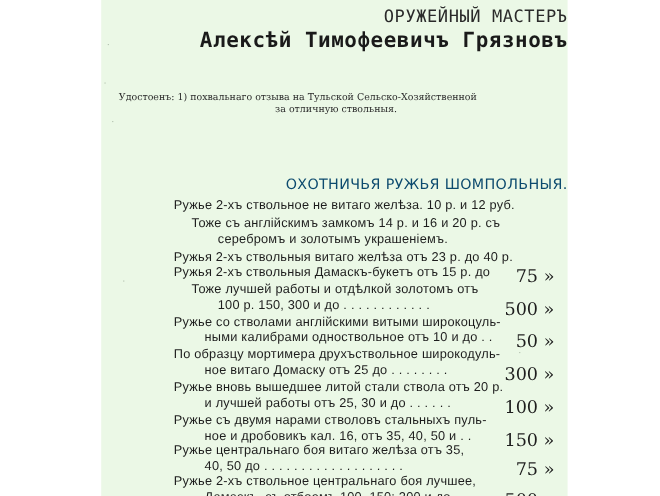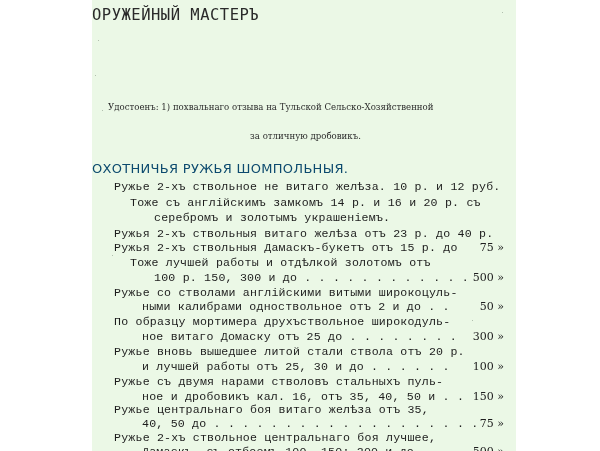--- a/index.html
+++ b/index.html
@@ -23,21 +23,21 @@
       color: #1d1d1d;
       font-family: "DejaVu Serif", "Liberation Serif", serif;
     }
     .line {
       position: absolute;
       white-space: nowrap;
     }
     .center {
       left: 0;
       right: 0;
-      text-align: left;
+      text-align: right;
     }
     .title1 {
       top: 6px;
       font-family: "DejaVu Sans Mono", "Liberation Mono", monospace;
       font-size: 15.5px;
       letter-spacing: 0.5px;
       color: #2a2a2a;
     }
     .title2 {
       top: 26px;
@@ -61,68 +61,69 @@
       top: 84px;
       font-family: "DejaVu Serif", "Liberation Serif", serif;
       font-size: 8.6px;
       line-height: 11.2px;
       text-align: justify;
       color: #2b2b2b;
     }
     .awards .al {
       display: block;
       white-space: nowrap;
-      margin-top: 18px;
     }
     .awards .al.last {
       text-align: center;
     }
     .section {
       top: 161px;
       font-family: "DejaVu Sans", "Liberation Sans", sans-serif;
       font-size: 13px;
       letter-spacing: 0.3px;
       color: #0c4a6e;
     }
     .l0 { left: 22px; }
     .l1 { left: 38px; }
     .l2 { left: 50px; }
     .l3 { left: 62px; }
     .price-row {
       position: absolute;
       white-space: nowrap;
-      font-family: Liberation Mono, monospace;
+      font-family: Liberation Sans, sans-serif;
       font-size: 11.6px;
       letter-spacing: 0.2px;
+      margin-left: 44px;
     }
     .amount {
       position: absolute;
       right: 12px;
       white-space: nowrap;
       font-family: "DejaVu Serif", "Liberation Serif", serif;
-      font-size: 11px;
+      font-size: 16px;
     }
     .speck {
       position: absolute;
       width: 1px;
       height: 1px;
       background: #8a9a88;
       opacity: 0.6;
     }
   </style>
 </head>
 <body>
 
 <div class="page">
 
   <div class="line center title1">ОРУЖЕЙНЫЙ МАСТЕРЪ</div>
+  <div class="line center title2">Алексѣй Тимофеевичъ Грязновъ</div>
 
   <div class="awards">
     <span class="al">Удостоенъ: 1) похвальнаго отзыва на Тульской Сельско-Хозяйственной</span>
-    <span class="al last">за отличную дробовикъ.</span>
+    <span class="al last">за отличную ствольныя.</span>
   </div>
 
   <div class="line center section">ОХОТНИЧЬЯ РУЖЬЯ ШОМПОЛЬНЫЯ.</div>
 
   <div>
     <div class="price-row l0" style="top:180px">Ружье 2-хъ ствольное не витаго желѣза. 10 р. и 12 руб.</div>
 
     <div class="price-row l1" style="top:196px">Тоже съ англійскимъ замкомъ 14 р. и 16 и 20 р. съ</div>
 
     <div class="price-row l3" style="top:211px">серебромъ и золотымъ украшеніемъ.</div>
@@ -132,21 +133,21 @@
     <div class="price-row l0" style="top:241px">Ружья 2-хъ ствольныя Дамаскъ-букетъ отъ 15 р. до</div>
     <div class="amount" style="top:241px">75 »</div>
 
     <div class="price-row l1" style="top:256px">Тоже лучшей работы и отдѣлкой золотомъ отъ</div>
 
     <div class="price-row l3" style="top:271px">100 р. 150, 300 и до . . . . . . . . . . . .</div>
     <div class="amount" style="top:271px">500 »</div>
 
     <div class="price-row l0" style="top:286px">Ружье со стволами англійскими витыми широкоцуль-</div>
 
-    <div class="price-row l2" style="top:300px">ными калибрами одноствольное отъ 2 и до . .</div>
+    <div class="price-row l2" style="top:300px">ными калибрами одноствольное отъ 10 и до . .</div>
     <div class="amount" style="top:300px">50 »</div>
 
     <div class="price-row l0" style="top:315px">По образцу мортимера друхъствольное широкодуль-</div>
 
     <div class="price-row l2" style="top:330px">ное витаго Домаску отъ 25 до . . . . . . . .</div>
     <div class="amount" style="top:330px">300 »</div>
 
     <div class="price-row l0" style="top:345px">Ружье вновь вышедшее литой стали ствола отъ 20 р.</div>
 
     <div class="price-row l2" style="top:360px">и лучшей работы отъ 25, 30 и до . . . . . .</div>

